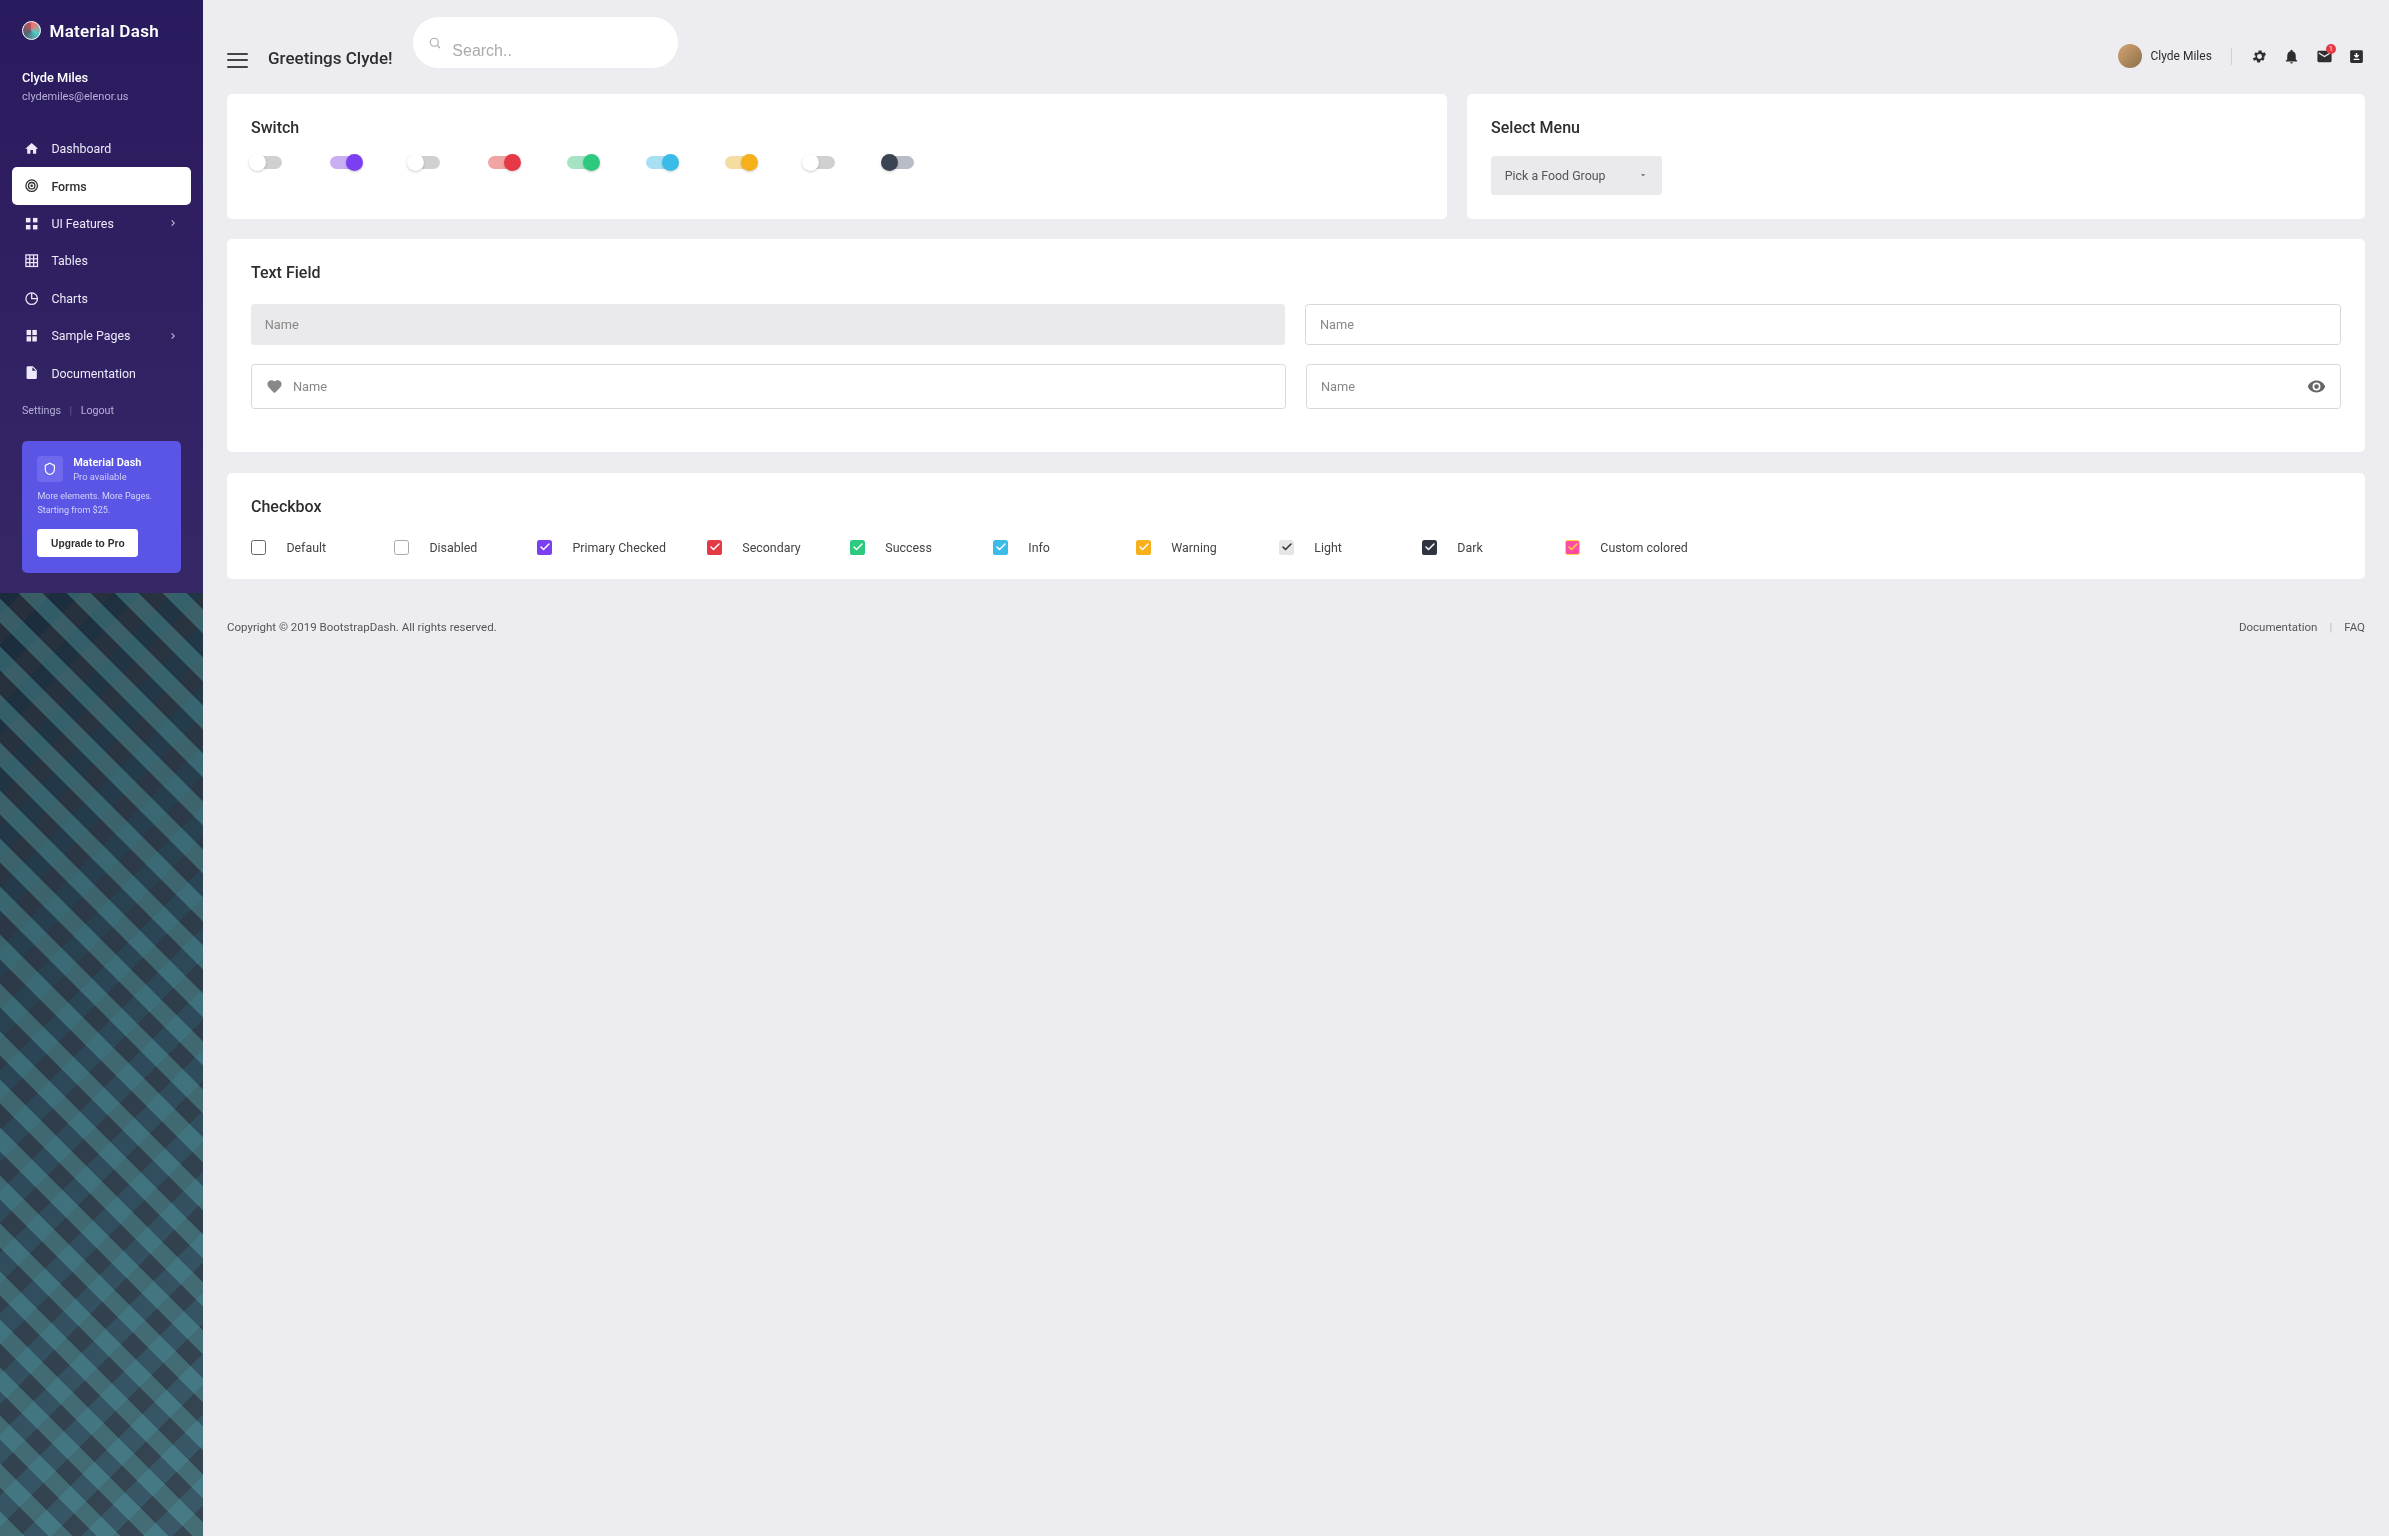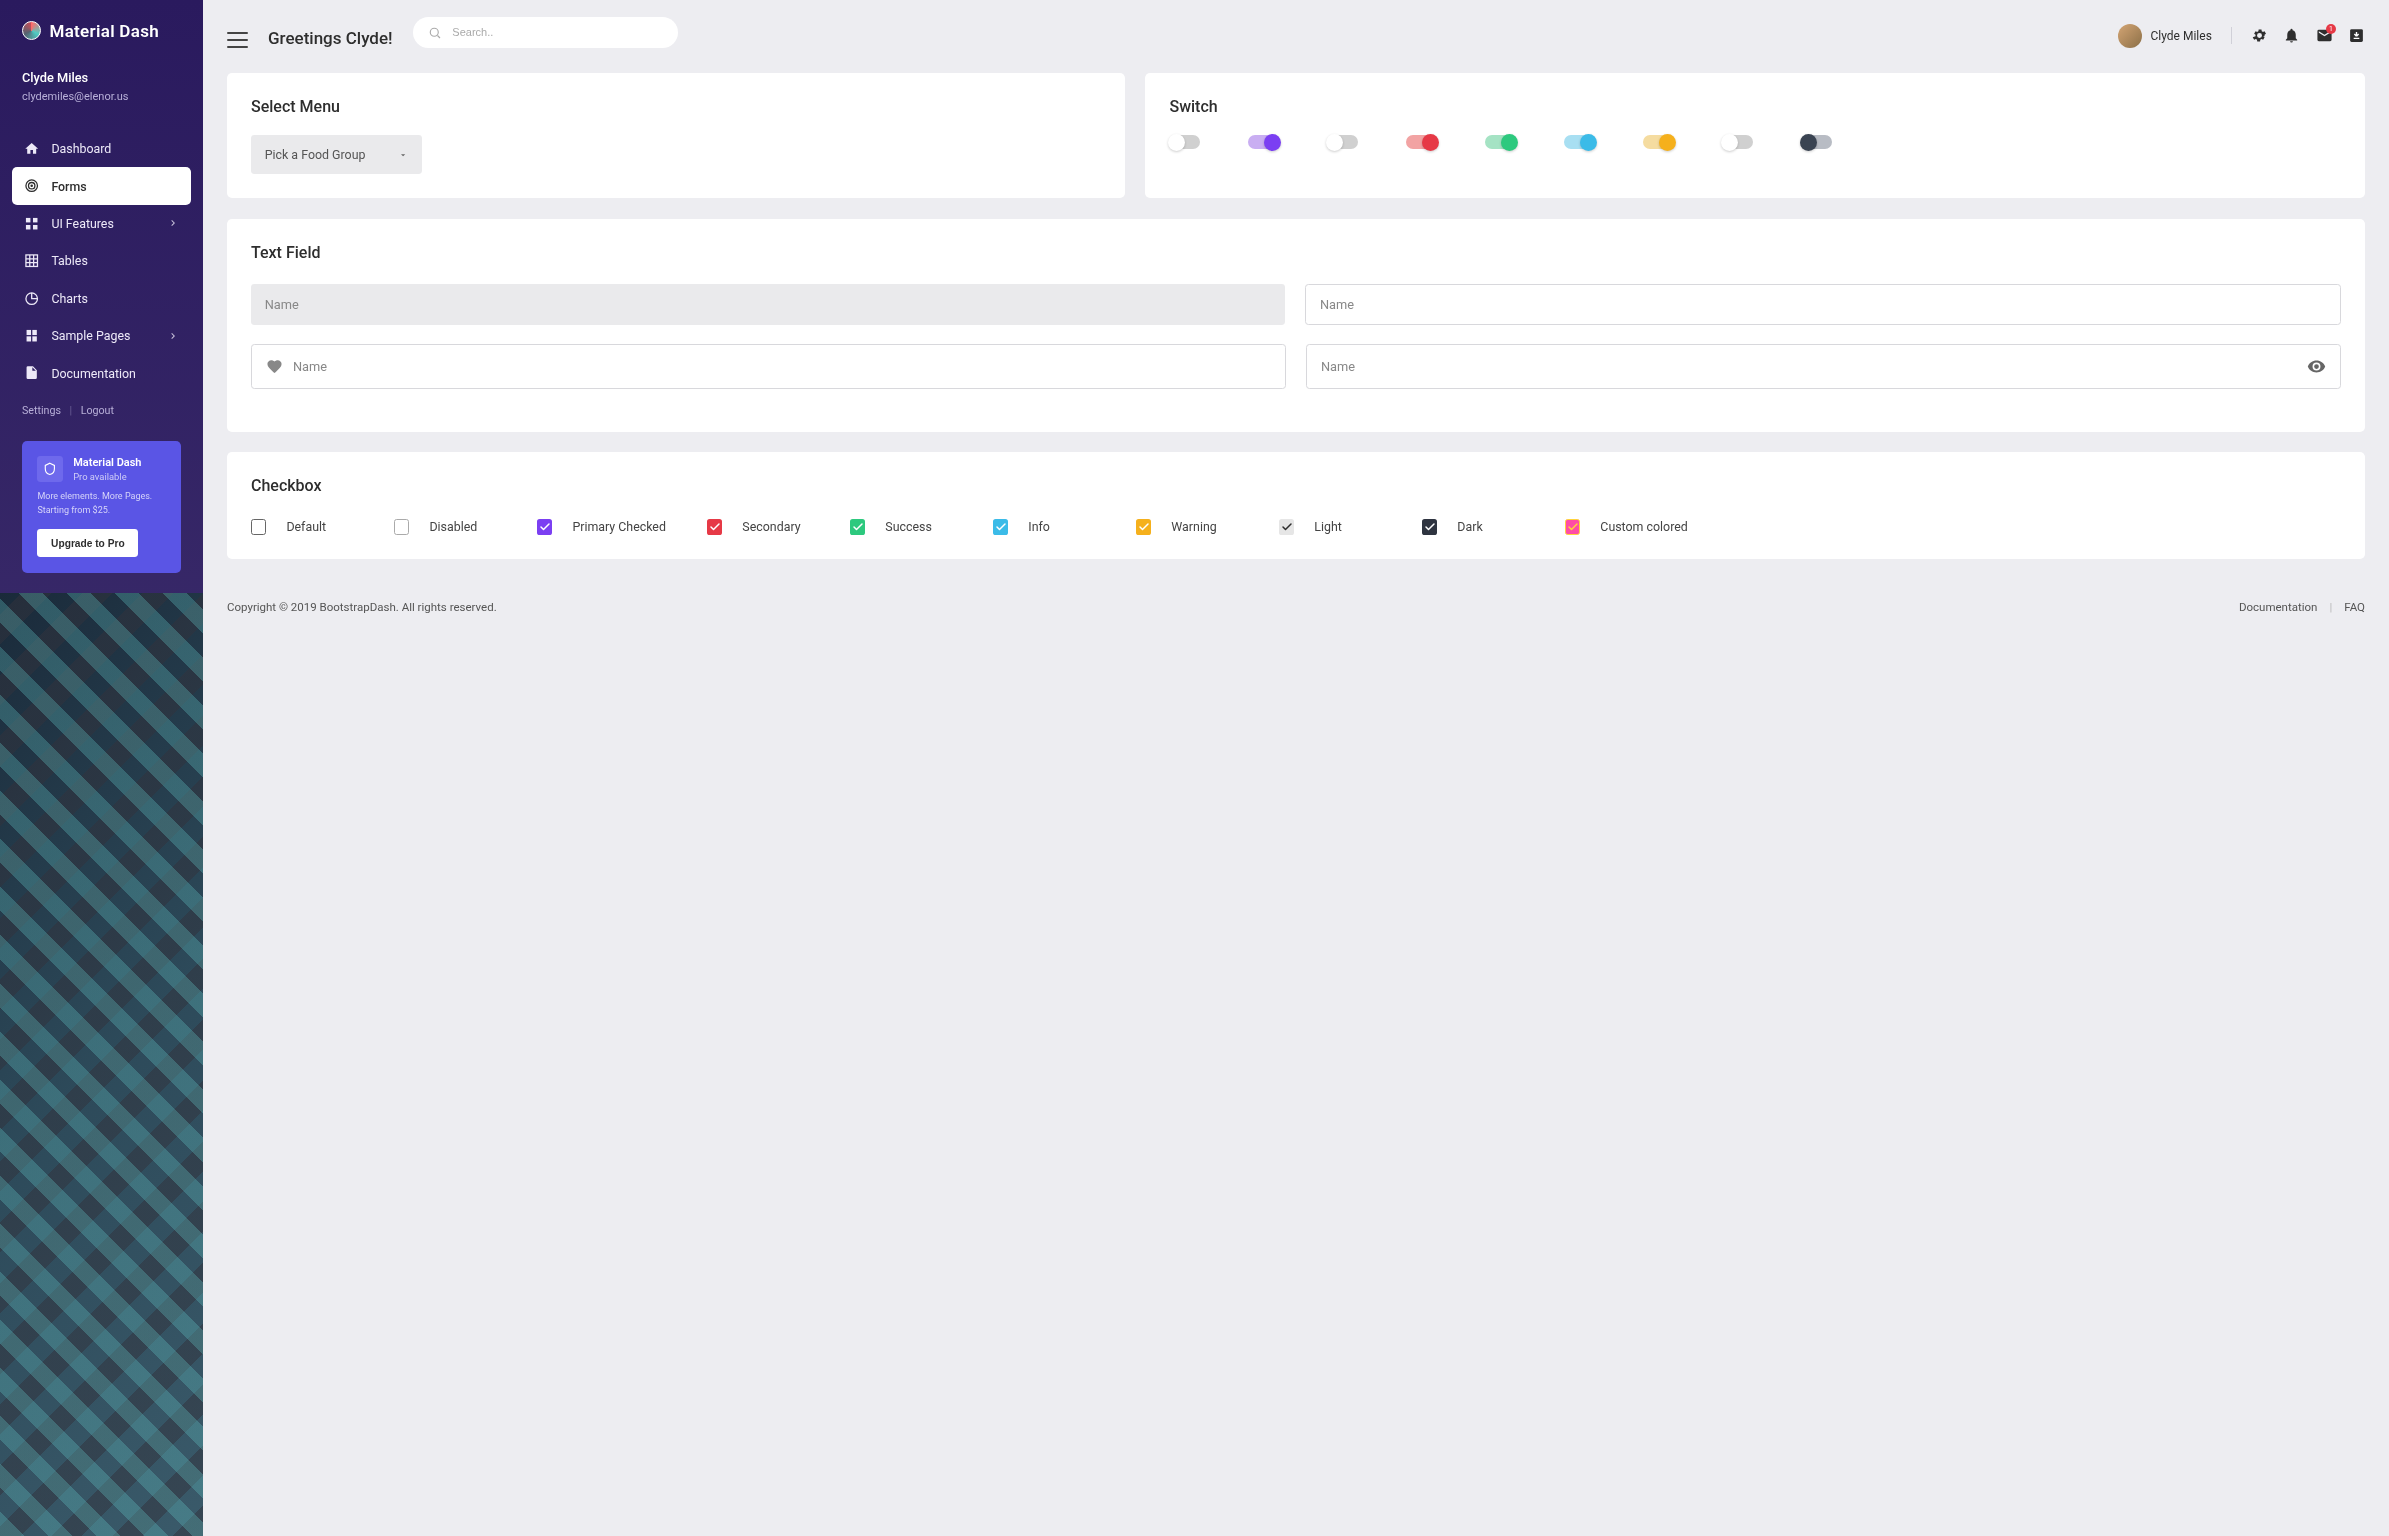--- a/index.html
+++ b/index.html
@@ -31,21 +31,21 @@
 .sidebar-img { flex: 1; background: linear-gradient(135deg, #1a2a3a 0%, #2d4a5a 50%, #3a5a6a 100%); margin-top: 8.5px; min-height: 119px; position: relative; overflow: hidden; }
 .sidebar-img::before { content: ""; position: absolute; inset: 0; background: repeating-linear-gradient(45deg, rgba(100,200,200,0.3) 0 17px, transparent 17px 34px), repeating-linear-gradient(-45deg, rgba(50,50,60,0.5) 0 21.3px, transparent 21.3px 43px); }
 
 
 .main { flex: 1; display: flex; flex-direction: column; }
 .topbar { display: flex; align-items: flex-end; gap: 20.5px; padding: 17px 24px; }
 .menu-btn { width: 20.5px; height: 15.4px; cursor: pointer; display: flex; flex-direction: column; justify-content: space-between; }
 .menu-btn span { height: 2.1px; background: #444; border-radius: 1.7px; }
 .greeting { font-size: 17px; font-weight: 500; color: #2e2e2e; }
 .search { flex: 0 0 265px; display: flex; align-items: center; background: #fff; border-radius: 853px; padding: 8.5px 15.4px; gap: 10.2px; }
-.search input { border: none; outline: none; font-size: 11px; flex: 1; color: #555; }
+.search input { border: none; outline: none; font-size: 16px; flex: 1; color: #555; margin-top: 16px; }
 .search input::placeholder { color: #aaa; }
 .top-right { margin-left: auto; display: flex; align-items: center; gap: 19px; }
 .user-chip { display: flex; align-items: center; gap: 8.5px; }
 .avatar { width: 24px; height: 24px; border-radius: 50%; background: linear-gradient(135deg, #d4a574, #8b6f47); }
 .username { font-size: 12px; color: #2e2e2e; }
 .top-icons { display: flex; align-items: center; gap: 15.4px; border-left: 0.9px solid #d0d0d8; padding-left: 19px; }
 .top-icon { width: 17px; height: 17px; cursor: pointer; position: relative; color: #2e2e2e; }
 .badge { position: absolute; top: -3.4px; right: -3.4px; background: #e63946; color: #fff; font-size: 6.8px; border-radius: 50%; width: 10.2px; height: 10.2px; display: flex; align-items: center; justify-content: center; }
 
 .content { padding: 8.5px 24px 25.6px; }
@@ -245,62 +245,62 @@
                 <rect x="3" y="3" width="18" height="18" rx="2"></rect>
                 <path d="M12 7v6m0 0l-3-3m3 3l3-3M8 16h8" stroke="#fff" stroke-width="2" fill="none"></path>
               </svg>
             </span>
         </div>
       </div>
     </div>
 
     <div class="content">
       <div class="row">
+        <div class="card switch-card">
+          <div class="card-title">Switch</div>
+          <div class="switches" id="switches">
+              <div class="switch off" style="background: rgb(208, 208, 208);">
+                <div class="knob" style="background: rgb(255, 255, 255);"></div>
+              </div>
+              <div class="switch on" style="background: rgb(201, 174, 242);">
+                <div class="knob" style="background: rgb(123, 63, 242);"></div>
+              </div>
+              <div class="switch off" style="background: rgb(208, 208, 208);">
+                <div class="knob" style="background: rgb(255, 255, 255);"></div>
+              </div>
+              <div class="switch on" style="background: rgb(242, 163, 163);">
+                <div class="knob" style="background: rgb(230, 57, 70);"></div>
+              </div>
+              <div class="switch on" style="background: rgb(165, 227, 196);">
+                <div class="knob" style="background: rgb(45, 201, 126);"></div>
+              </div>
+              <div class="switch on" style="background: rgb(168, 223, 242);">
+                <div class="knob" style="background: rgb(59, 187, 232);"></div>
+              </div>
+              <div class="switch on" style="background: rgb(245, 220, 160);">
+                <div class="knob" style="background: rgb(245, 176, 28);"></div>
+              </div>
+              <div class="switch off" style="background: rgb(208, 208, 208);">
+                <div class="knob" style="background: rgb(255, 255, 255);"></div>
+              </div>
+              <div class="switch off" style="background: rgb(184, 188, 196);">
+                <div class="knob" style="background: rgb(58, 68, 82);"></div>
+              </div>
+            </div>
+        </div>
         <div class="card select-card">
           <div class="card-title">Select Menu</div>
           <div class="select-box">
             <span>Pick a Food Group</span>
             <span>
                 <svg width="10.2" height="10.2" viewBox="0 0 24 24" fill="#666">
                   <path d="M7 10l5 5 5-5z"></path>
                 </svg>
               </span>
           </div>
-        </div>
-        <div class="card switch-card">
-          <div class="card-title">Switch</div>
-          <div class="switches" id="switches">
-              <div class="switch off" style="background: rgb(208, 208, 208);">
-                <div class="knob" style="background: rgb(255, 255, 255);"></div>
-              </div>
-              <div class="switch on" style="background: rgb(201, 174, 242);">
-                <div class="knob" style="background: rgb(123, 63, 242);"></div>
-              </div>
-              <div class="switch off" style="background: rgb(208, 208, 208);">
-                <div class="knob" style="background: rgb(255, 255, 255);"></div>
-              </div>
-              <div class="switch on" style="background: rgb(242, 163, 163);">
-                <div class="knob" style="background: rgb(230, 57, 70);"></div>
-              </div>
-              <div class="switch on" style="background: rgb(165, 227, 196);">
-                <div class="knob" style="background: rgb(45, 201, 126);"></div>
-              </div>
-              <div class="switch on" style="background: rgb(168, 223, 242);">
-                <div class="knob" style="background: rgb(59, 187, 232);"></div>
-              </div>
-              <div class="switch on" style="background: rgb(245, 220, 160);">
-                <div class="knob" style="background: rgb(245, 176, 28);"></div>
-              </div>
-              <div class="switch off" style="background: rgb(208, 208, 208);">
-                <div class="knob" style="background: rgb(255, 255, 255);"></div>
-              </div>
-              <div class="switch off" style="background: rgb(184, 188, 196);">
-                <div class="knob" style="background: rgb(58, 68, 82);"></div>
-              </div>
-            </div>
         </div>
       </div>
 
       <div class="card tf-card">
         <div class="card-title">Text Field</div>
         <div class="tf-row">
           <div class="tf filled">
               <span>Name</span>
             </div>
           <div class="tf outlined">

